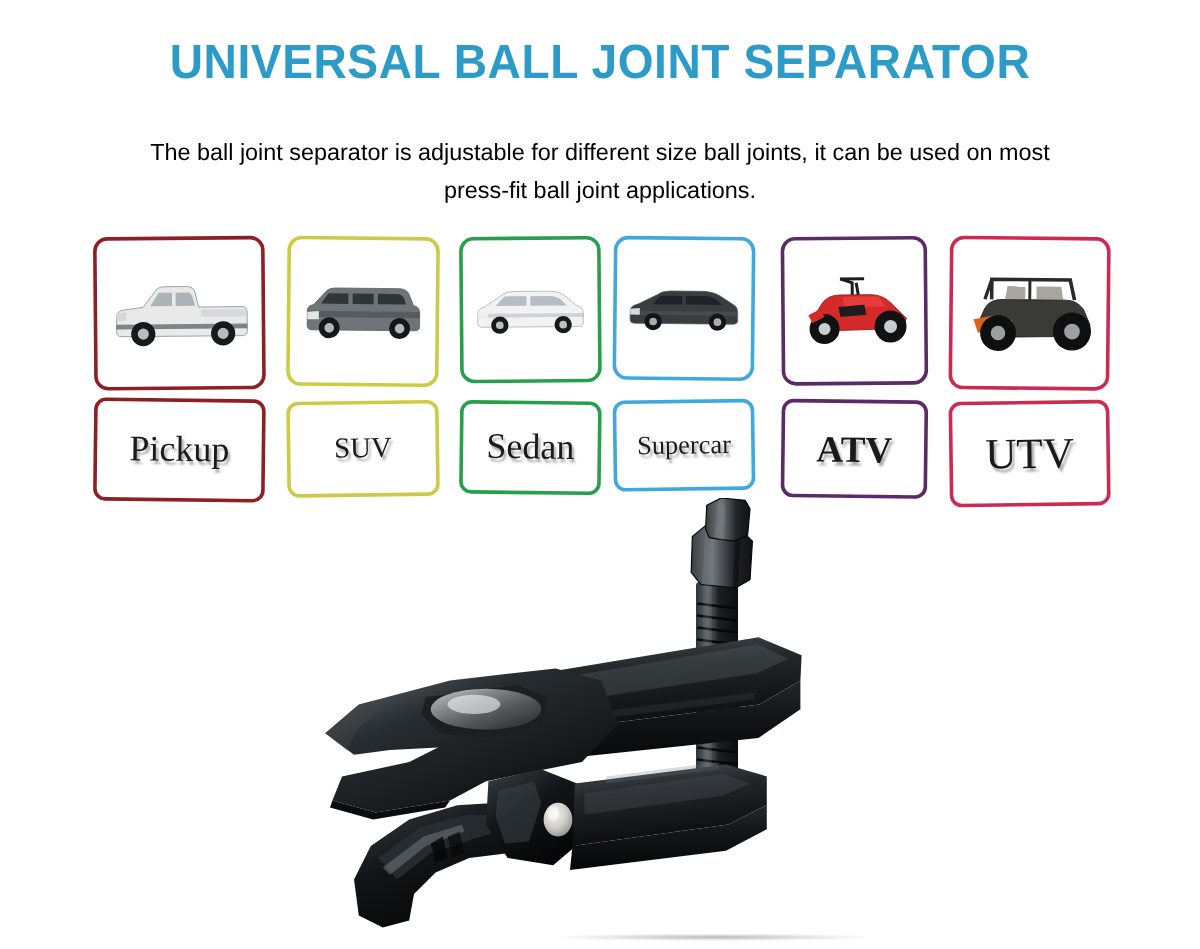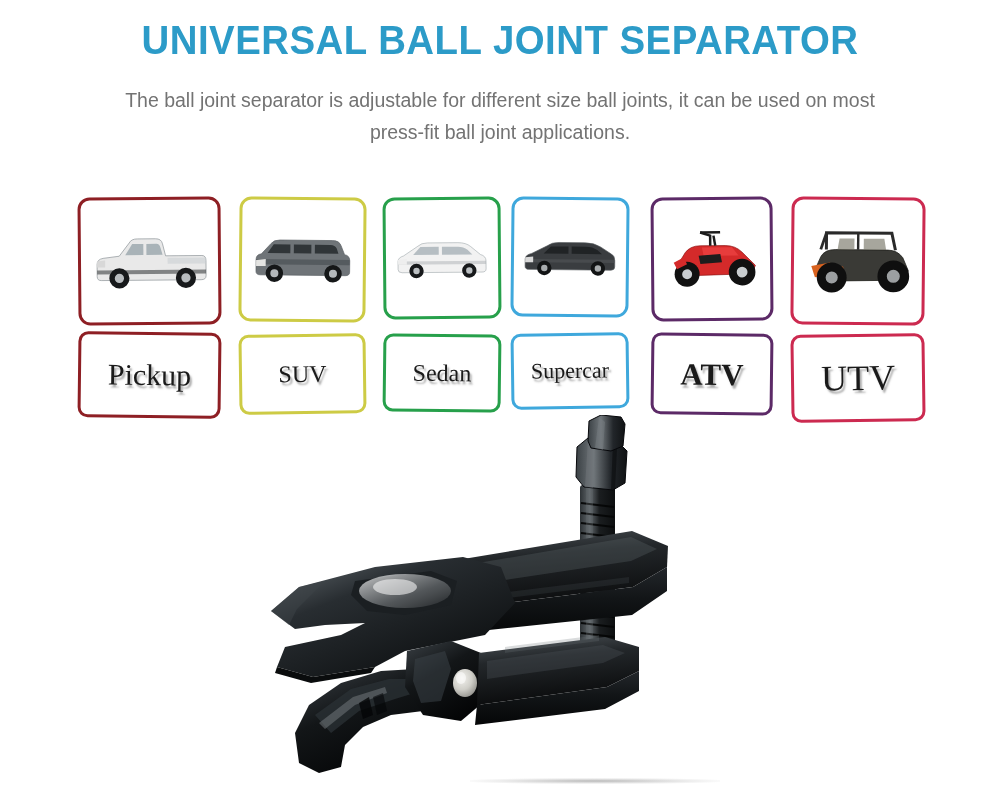--- a/index.html
+++ b/index.html
@@ -19,45 +19,45 @@
     position: relative;
     width: 1000px;
     height: 791px;
     background: #ffffff;
   }
 
   
   #header-block {
     position: absolute;
     left: 0;
-    top: 0;
+    top: 12px;
     width: 1000px;
   }
   #page-title {
     text-align: center;
     font-family: "Liberation Sans", sans-serif;
     font-weight: bold;
     font-size: 40px;
     letter-spacing: 0.5px;
     color: #2c9bc8;
     margin: 0;
     padding-top: 18px;
     line-height: 1.1;
     transform: scaleX(0.96);
     transform-origin: center top;
     white-space: nowrap;
   }
   #subtitle {
-    margin: 0;
+    margin: 15px;
     padding-top: 22px;
     text-align: center;
     font-family: "Liberation Sans", sans-serif;
     font-size: 19.5px;
     line-height: 1.65;
-    color: #737373;
+    color: #000000;
     width: 760px;
     margin-left: auto;
     margin-right: auto;
   }
 
   
   #vehicle-grid {
     position: absolute;
     left: 0;
     top: 193px;
@@ -194,21 +194,21 @@
         <path d="M5 30 L115 30 L115 34 L5 34 Z" fill="#9aa1a6" opacity="0.4"></path>
         <path d="M5 28 L16 27 L16 34 L5 34 Z" fill="#eeeeee"></path>
         <circle cx="28" cy="42" r="9" fill="#17191b"></circle>
               <circle cx="28" cy="42" r="4" fill="#bcc0c3"></circle>
         <circle cx="94" cy="42" r="9" fill="#17191b"></circle>
               <circle cx="94" cy="42" r="4" fill="#bcc0c3"></circle>
       </svg>
           </div>
         </div>
         <div class="vehicle-label-frame" style="top: 141px; width: 118px; height: 78px; border-color: rgb(39, 160, 75); transform: rotate(0.7deg);">
-          <span class="vehicle-label-text" style="font-size: 24px;">Sedan</span>
+          <span class="vehicle-label-text" style="font-size: 30px;">Sedan</span>
         </div>
       </div>
       <div class="vehicle-card" style="left: 511px;">
         <div class="vehicle-photo-frame" style="width: 118px; height: 120px; border-color: rgb(63, 168, 220); transform: rotate(0.6deg);">
           <div class="photo-inner" style="padding: 14px 8px; box-sizing: border-box;">
       <svg class="veh-svg" viewBox="0 0 120 48" xmlns="http://www.w3.org/2000/svg">
         <path d="M4 36 L4 27 Q4 22 12 20 L32 10 Q37 6 46 6 L78 6 Q90 6 98 11 L112 20
                  Q116 22 116 28 L116 36 Q116 40 111 40 L9 40 Q4 40 4 36 Z" fill="#3a3d40" stroke="#585c5f" stroke-width="0.8"></path>
         <path d="M36 11 L58 11 L58 20 L27 20 Z" fill="#202325"></path>
         <path d="M62 11 L80 11 Q88 11 94 15 L100 20 L62 20 Z" fill="#202325"></path>

